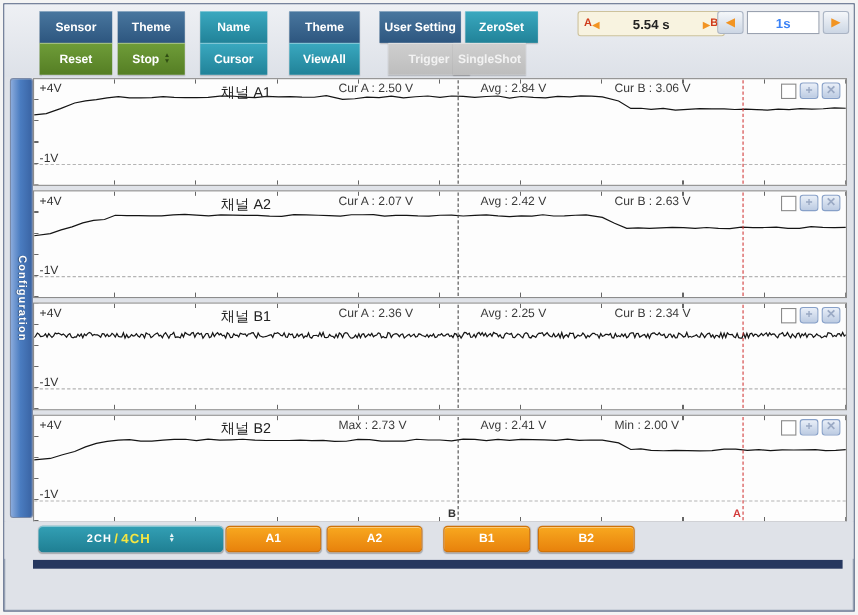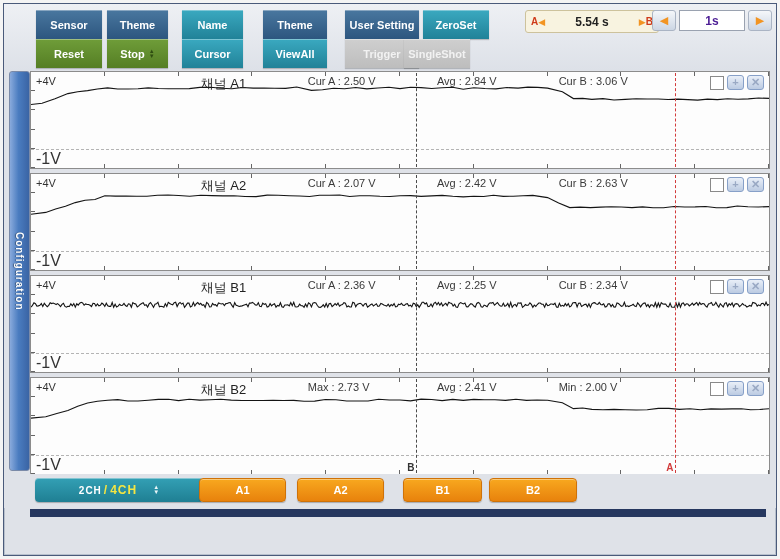--- a/index.html
+++ b/index.html
@@ -17,36 +17,36 @@
     background:linear-gradient(#f2f6fb,#c6d3e6);display:flex;align-items:center;justify-content:center;cursor:pointer;}
   
   .toolbar{position:relative;height:66px;background:linear-gradient(#eef0f4,#dde1e8);}
   .tbtn{position:absolute;height:29px;border:none;border-radius:0;color:#fff;
     font-family:"Liberation Sans",sans-serif;font-size:11px;font-weight:bold;cursor:pointer;
     box-shadow:inset 0 1px 0 rgba(255,255,255,.35),0 1px 1px rgba(0,0,0,.2);
     display:flex;align-items:center;justify-content:center;gap:4px;padding:0;}
   .tbtn.blue{background:linear-gradient(#49779f,#2d567f);}
   .tbtn.teal{background:linear-gradient(#3aa9c0,#218298);}
   .tbtn.green{background:linear-gradient(#6f9d39,#557e24);}
-  .tbtn.disabled{background:linear-gradient(#cfcfcf,#bdbdbd);color:#f2f2f2;cursor:default;}
+  .tbtn.disabled{background:linear-gradient(#cfcfcf,#bdbdbd);color:#f2f2f2;cursor:default;margin-left:8px;}
   .row1{top:6px;} .row2{top:35px;}
   .ud{display:flex;flex-direction:column;line-height:5px;font-size:6px;color:#2f4d12;}
   .ud i{font-style:normal;}
   .ab-box{position:absolute;left:521px;top:6px;width:122px;height:21px;border:1px solid #cdc29c;
     border-radius:3px;background:#f8f3e0;display:flex;align-items:center;padding:0 5px;
     font-size:10px;cursor:pointer;}
   .ab-a,.ab-b{color:#cf3b1a;font-weight:bold;font-size:10px;}
   .ab-arrow{color:#f29422;font-size:9px;}
   .ab-value{flex:1;text-align:center;font-weight:bold;font-size:12px;color:#222;}
   .tb-group{position:absolute;left:648px;top:6px;display:flex;gap:3px;align-items:center;}
   .arrow-btn{width:24px;height:21px;border:1px solid #aab4c4;border-radius:3px;
     background:linear-gradient(#f5f7fa,#ccd6e4);color:#f29422;font-size:11px;
     display:flex;align-items:center;justify-content:center;cursor:pointer;padding:0;}
   .tbase{width:64px;height:19px;border:1px solid #9aa2b0;background:#fff;font-weight:bold;
-    font-size:12px;display:flex;align-items:center;justify-content:center;color:#4c1d95;}
+    font-size:12px;display:flex;align-items:center;justify-content:center;color:#3b82f6;}
   
   .main{position:relative;height:404px;background:#dfe2e8;}
   .side-tab{position:absolute;left:5px;top:1px;width:19px;height:398px;border:1px solid #7a8aa8;
     border-radius:3px;background:linear-gradient(to right,#89aadc,#4a7cc0 45%,#3a64a4);
     display:flex;align-items:center;justify-content:center;cursor:pointer;}
   .side-tab span{writing-mode:vertical-rl;color:#fff;font-size:10px;font-weight:bold;
     letter-spacing:1px;text-shadow:0 1px 1px rgba(0,0,0,.4);}
   .panels{position:absolute;left:26px;top:1px;right:6px;display:flex;flex-direction:column;gap:4px;}
   .panel{position:relative;height:96px;background:#fdfdfd;border:1px solid #8c8c8c;overflow:hidden;}
   .ticks-top,.ticks-bottom{position:absolute;left:0;right:0;height:4px;
@@ -54,21 +54,21 @@
   .ticks-top{top:0;} .ticks-bottom{bottom:0;}
   .ticks-left{position:absolute;left:0;top:0;bottom:0;width:4px;
     background:repeating-linear-gradient(to bottom,transparent 0 calc(20% - 1px),#666 calc(20% - 1px) 20%);}
   .zero-line{position:absolute;left:0;right:0;top:80%;border-top:1px dashed #b4b4b4;}
   .cursor-line{position:absolute;top:1px;bottom:1px;width:0;border-left:1px dashed;}
   .cursor-line.b{left:52.2%;border-color:#4a4a4a;cursor:ew-resize;}
   .cursor-line.a{left:87.3%;border-color:#d23b3b;cursor:ew-resize;}
   .wave{position:absolute;left:0;top:0;width:100%;height:100%;}
   .wave polyline{fill:none;stroke:#141414;stroke-width:1.1;vector-effect:non-scaling-stroke;}
   .vmax{position:absolute;left:5px;top:3px;font-size:11px;color:#333;}
-  .vmin{position:absolute;left:5px;bottom:0;font-size:16px;color:#333;}
+  .vmin{position:absolute;left:5px;bottom:18px;font-size:11px;color:#333;}
   .ch-name{position:absolute;left:23%;top:3px;font-size:13px;color:#222;}
   .meas{position:absolute;top:3px;font-size:11px;color:#3a3a3a;}
   .m1{left:37.5%;} .m2{left:55%;} .m3{left:71.5%;}
   .panel-ctrls{position:absolute;right:5px;top:3px;display:flex;gap:3px;align-items:center;}
   .chk{width:12px;height:12px;background:#fff;border:1px solid #8a8a8a;cursor:pointer;}
   .pbtn{width:17px;height:15px;border:1px solid #87a0c8;border-radius:3px;
     background:linear-gradient(#e9eff8,#bccbe2);color:#9aa9c4;font-weight:bold;font-size:11px;
     line-height:13px;text-align:center;padding:0;cursor:pointer;}
   .cur-label{position:absolute;bottom:1px;font-size:10px;font-weight:bold;}
   .cur-label.b{left:calc(52.2% - 9px);color:#333;}
@@ -236,20 +236,20 @@
   <div class="bottombar">
     <button class="bbtn chmode">
       <span class="small">2CH</span>
       <span class="big">/</span>
       <span class="big">4CH</span>
       <span class="ud">
           <i>▲</i>
           <i>▼</i>
         </span>
     </button>
-    <button class="bbtn orange" style="left:195px;width:87px">A1</button>
+    <button class="bbtn orange" style="left:201px;width:87px">A1</button>
     <button class="bbtn orange" style="left:293px;width:87px">A2</button>
     <button class="bbtn orange" style="left:399px;width:79px">B1</button>
     <button class="bbtn orange" style="left:485px;width:88px">B2</button>
   </div>
 
   <div class="bottom-frame"></div>
 </div>
 
 </body></html>

